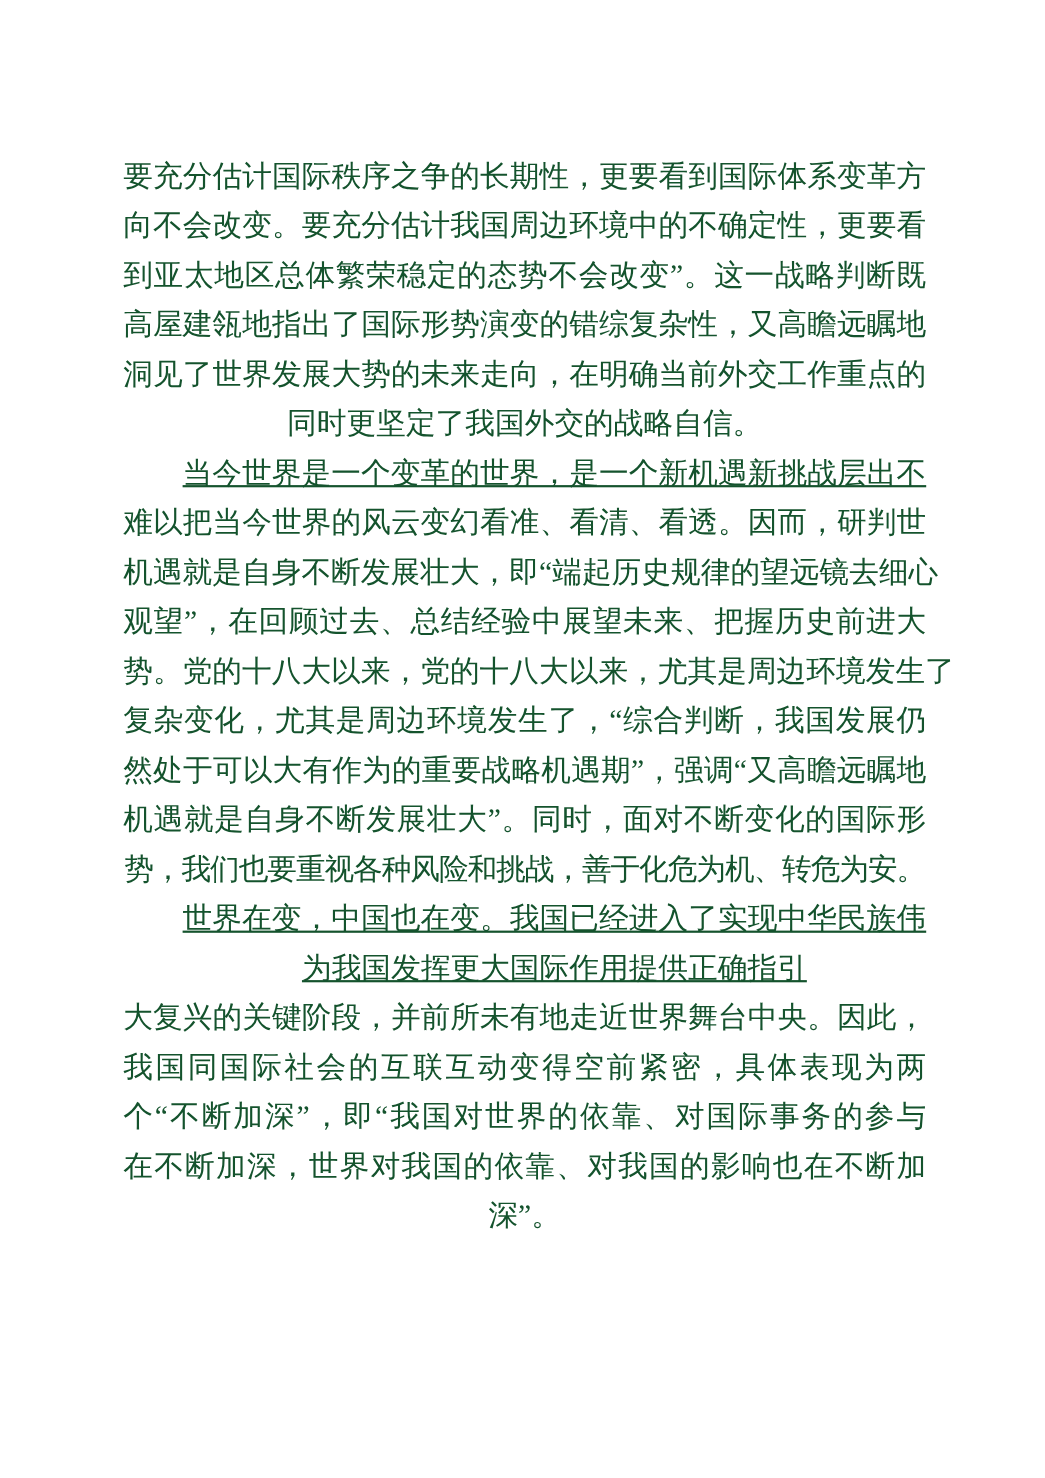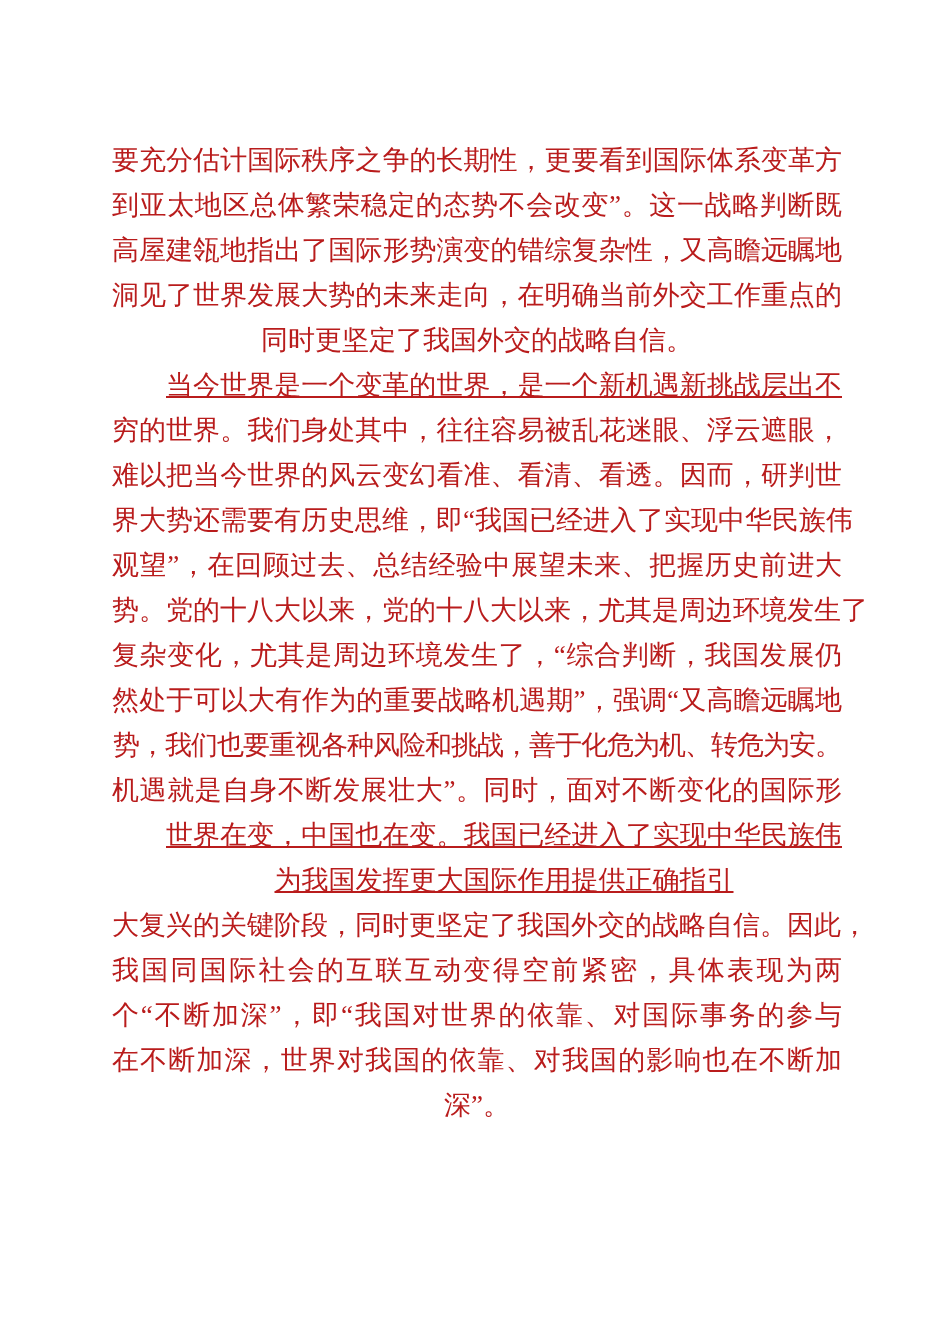--- a/index.html
+++ b/index.html
@@ -6,21 +6,21 @@
   .page {
     position: relative;
     width: 950px;
     height: 1344px;
     margin: 0 auto;
     background: #ffffff;
     box-sizing: border-box;
     padding: 138px 108px 0 112px;
     overflow: hidden;
     font-family: "Liberation Serif", "DejaVu Serif", serif;
-    color: #b91c1c;
+    color: #14532d;
   }
   .textblock { width: 730px; }
   .line {
     height: 45px;
     line-height: 45px;
     font-size: 27px;
     white-space: nowrap;
     text-align: center;
   }
   .j {
@@ -30,35 +30,35 @@
   }
   .indent { padding-left: 54px; text-decoration: underline; }
   .tight { letter-spacing: -1px; }
 </style>
 </head>
 <body>
 
 <div class="page">
   <div class="textblock">
     <div class="line j">要充分估计国际秩序之争的长期性，更要看到国际体系变革方</div>
+    <div class="line j">向不会改变。要充分估计我国周边环境中的不确定性，更要看</div>
     <div class="line j">到亚太地区总体繁荣稳定的态势不会改变”。这一战略判断既</div>
     <div class="line j">高屋建瓴地指出了国际形势演变的错综复杂性，又高瞻远瞩地</div>
     <div class="line j">洞见了世界发展大势的未来走向，在明确当前外交工作重点的</div>
     <div class="line">同时更坚定了我国外交的战略自信。</div>
     <div class="line j indent">当今世界是一个变革的世界，是一个新机遇新挑战层出不</div>
-    <div class="line j">穷的世界。我们身处其中，往往容易被乱花迷眼、浮云遮眼，</div>
     <div class="line j">难以把当今世界的风云变幻看准、看清、看透。因而，研判世</div>
-    <div class="line j">界大势还需要有历史思维，即“我国已经进入了实现中华民族伟</div>
+    <div class="line j">机遇就是自身不断发展壮大，即“端起历史规律的望远镜去细心</div>
     <div class="line j">观望”，在回顾过去、总结经验中展望未来、把握历史前进大</div>
     <div class="line j">势。党的十八大以来，党的十八大以来，尤其是周边环境发生了</div>
     <div class="line j">复杂变化，尤其是周边环境发生了，“综合判断，我国发展仍</div>
     <div class="line j">然处于可以大有作为的重要战略机遇期”，强调“又高瞻远瞩地</div>
+    <div class="line j">机遇就是自身不断发展壮大”。同时，面对不断变化的国际形</div>
     <div class="line tight">势，我们也要重视各种风险和挑战，善于化危为机、转危为安。</div>
-    <div class="line j">机遇就是自身不断发展壮大”。同时，面对不断变化的国际形</div>
     <div class="line j indent">世界在变，中国也在变。我国已经进入了实现中华民族伟</div>
     <div class="line indent">为我国发挥更大国际作用提供正确指引</div>
-    <div class="line j">大复兴的关键阶段，同时更坚定了我国外交的战略自信。因此，</div>
+    <div class="line j">大复兴的关键阶段，并前所未有地走近世界舞台中央。因此，</div>
     <div class="line j">我国同国际社会的互联互动变得空前紧密，具体表现为两</div>
     <div class="line j">个“不断加深”，即“我国对世界的依靠、对国际事务的参与</div>
     <div class="line j">在不断加深，世界对我国的依靠、对我国的影响也在不断加</div>
     <div class="line">深”。</div>
   </div>
 </div>
 
 </body></html>

